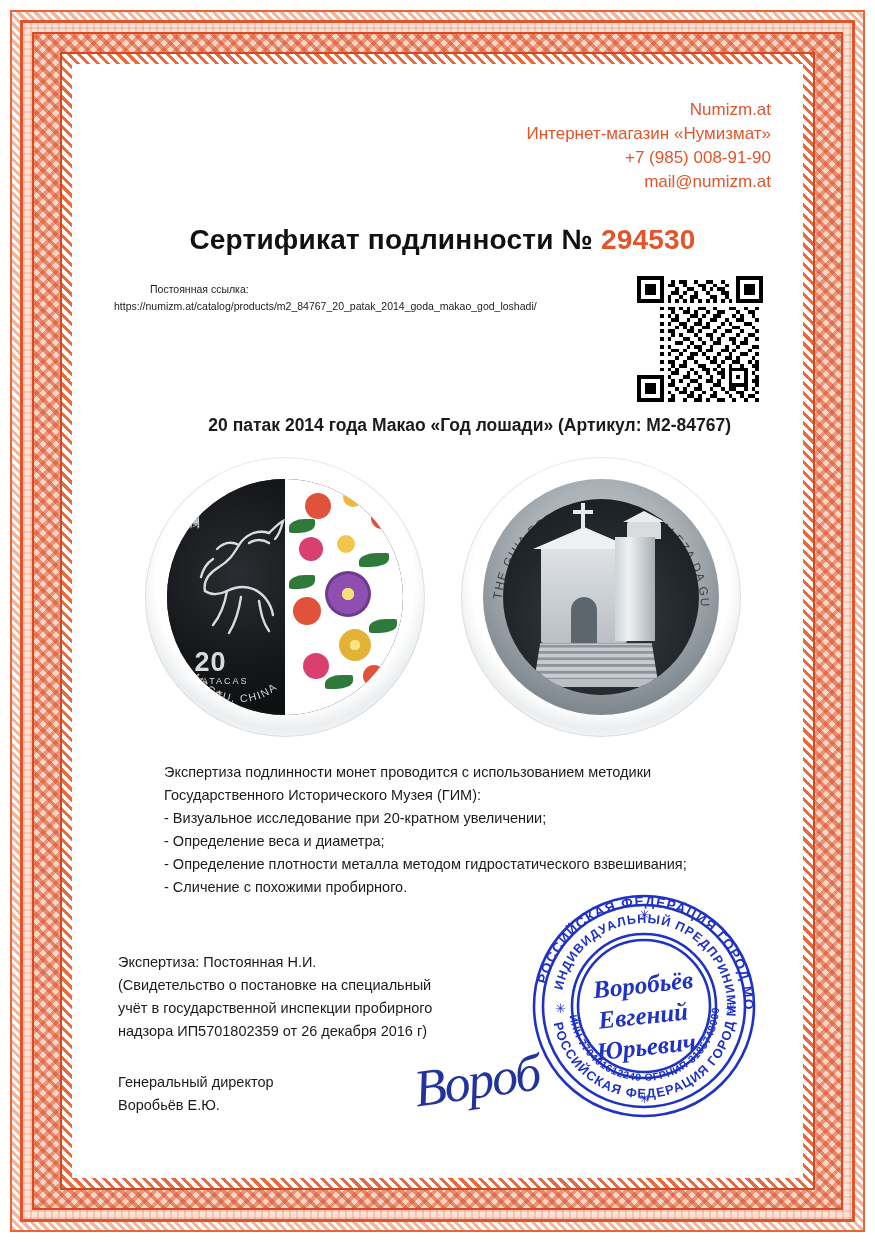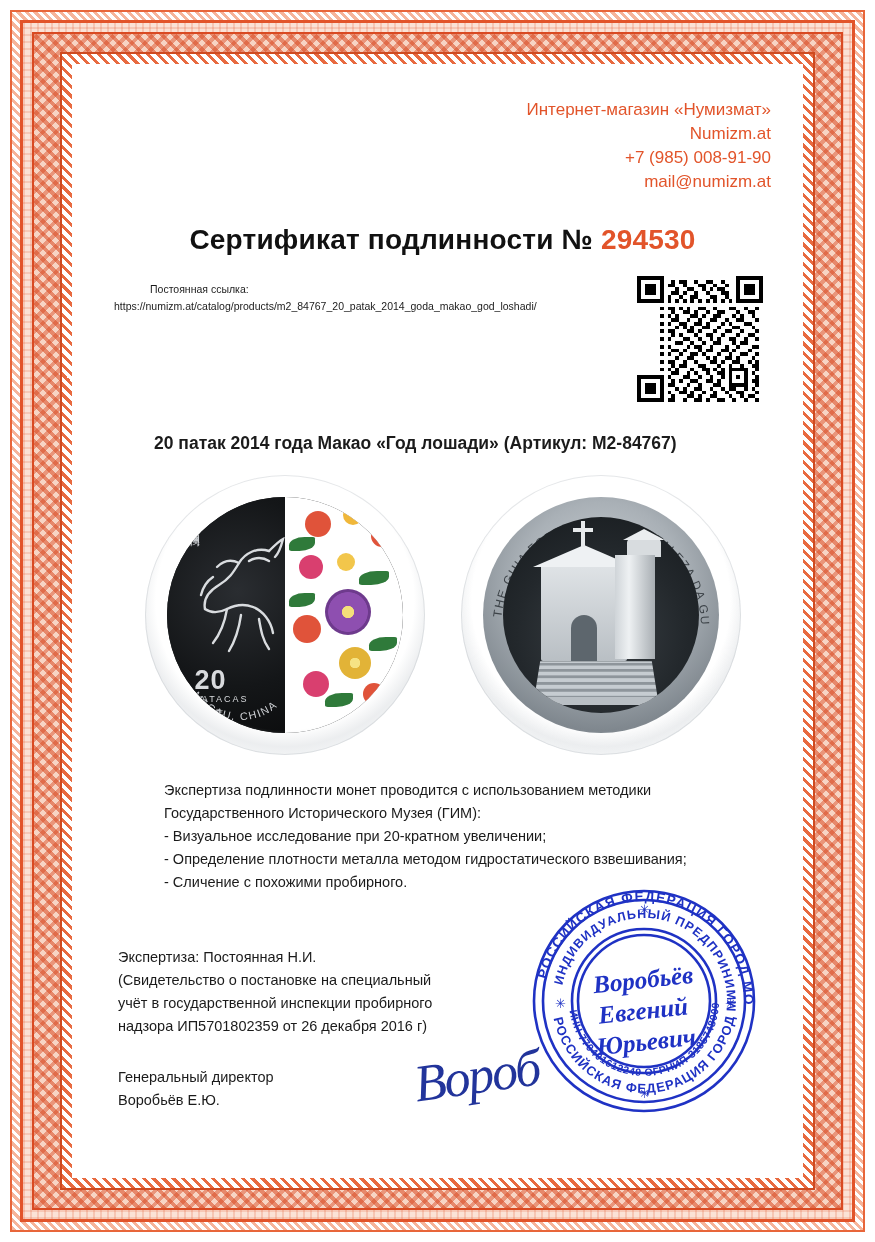--- a/index.html
+++ b/index.html
@@ -130,25 +130,24 @@
 
   .qr {
     position: absolute;
     right: 8px; top: -6px;
     width: 126px; height: 126px;
     background: #ffffff;
   }
   .qr svg { display: block; }
 
   .coin-title {
-    text-align: left;
+    text-align: right;
     font-size: 17.5px;
     font-weight: bold;
     line-height: 27px;
-    margin-top: 18px;
     padding: 0 40px;
   }
 
   .coins {
     display: flex;
     justify-content: center;
     gap: 36px;
     margin-top: 18px;
   }
   .coin-wrap {
@@ -329,22 +328,22 @@
   <div class="frame-outer"></div>
   <div class="frame-mid"></div>
   <div class="frame-ornament"></div>
   <div class="frame-inner-line"></div>
   <div class="inner-hatch"></div>
   <div class="content-white"></div>
 
   <div class="content">
 
     <div class="shop-block">
+      <div>Numizm.at</div>
       <div>Интернет-магазин «Нумизмат»</div>
-      <div>Numizm.at</div>
       <div>+7 (985) 008-91-90</div>
       <div>mail@numizm.at</div>
     </div>
 
     <div class="cert-title">
       <span>Сертификат подлинности №</span>
       <span class="num">294530</span>
     </div>
 
     <div class="perm-row">
@@ -698,20 +697,21 @@
           </div>
         </div>
         <div class="capsule"></div>
       </div>
     </div>
 
     <div class="expertise">
       <div class="line">Экспертиза подлинности монет проводится с использованием методики</div>
       <div class="line">Государственного Исторического Музея (ГИМ):</div>
       <div class="line">- Визуальное исследование при 20-кратном увеличении;</div>
+      <div class="line">- Определение веса и диаметра;</div>
       <div class="line">- Определение плотности металла методом гидростатического взвешивания;</div>
       <div class="line">- Сличение с похожими пробирного.</div>
     </div>
 
     <div class="signature-area">
       <div>Экспертиза: Постоянная Н.И.</div>
       <div>(Свидетельство о постановке на специальный</div>
       <div>учёт в государственной инспекции пробирного</div>
       <div>надзора ИП5701802359 от 26 декабря 2016 г)</div>
 

